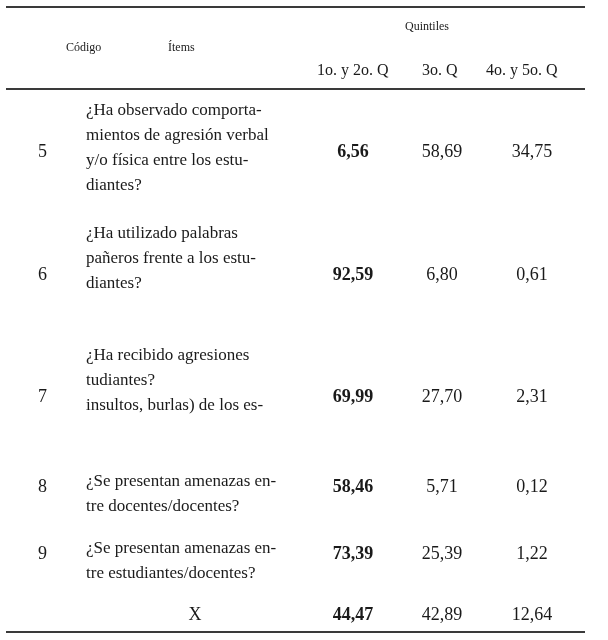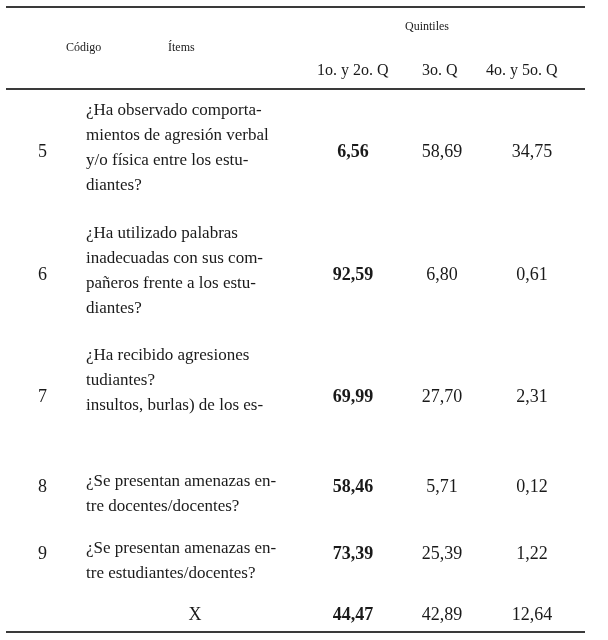--- a/index.html
+++ b/index.html
@@ -59,21 +59,20 @@
     </div>
     <div class="val v1" style="top:44px">6,56</div>
     <div class="val v2" style="top:44px">58,69</div>
     <div class="val v3" style="top:44px">34,75</div>
   </div>
 
   <div class="row" style="top:220px">
     <div class="code" style="top:44px">6</div>
     <div class="item">
       <div>¿Ha utilizado palabras</div>
-      <div>inadecuadas con sus com-</div>
       <div>pañeros frente a los estu-</div>
       <div>diantes?</div>
     </div>
     <div class="val v1" style="top:44px">92,59</div>
     <div class="val v2" style="top:44px">6,80</div>
     <div class="val v3" style="top:44px">0,61</div>
   </div>
 
   <div class="row" style="top:342px">
     <div class="code" style="top:44px">7</div>

